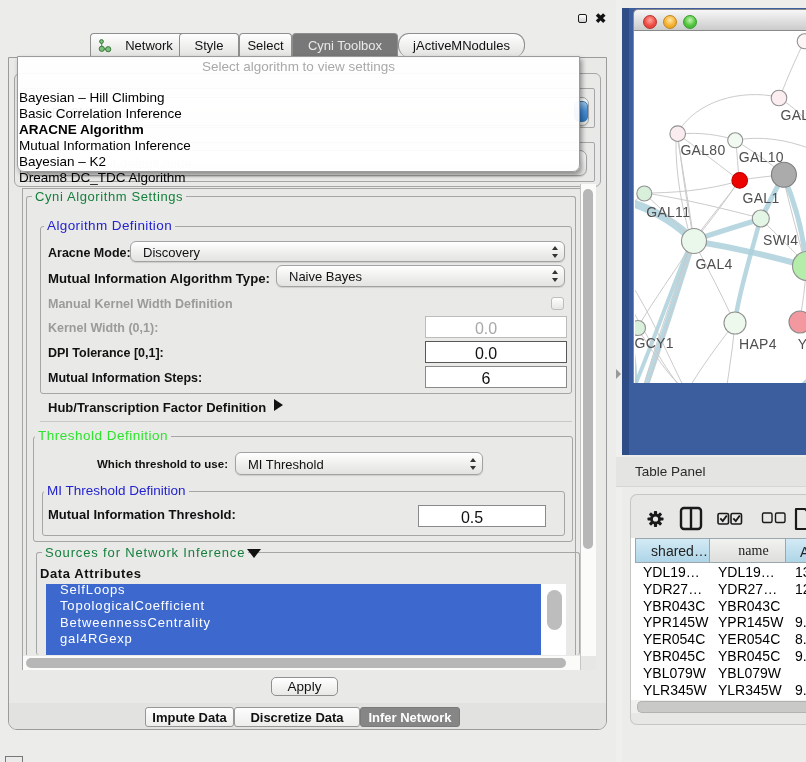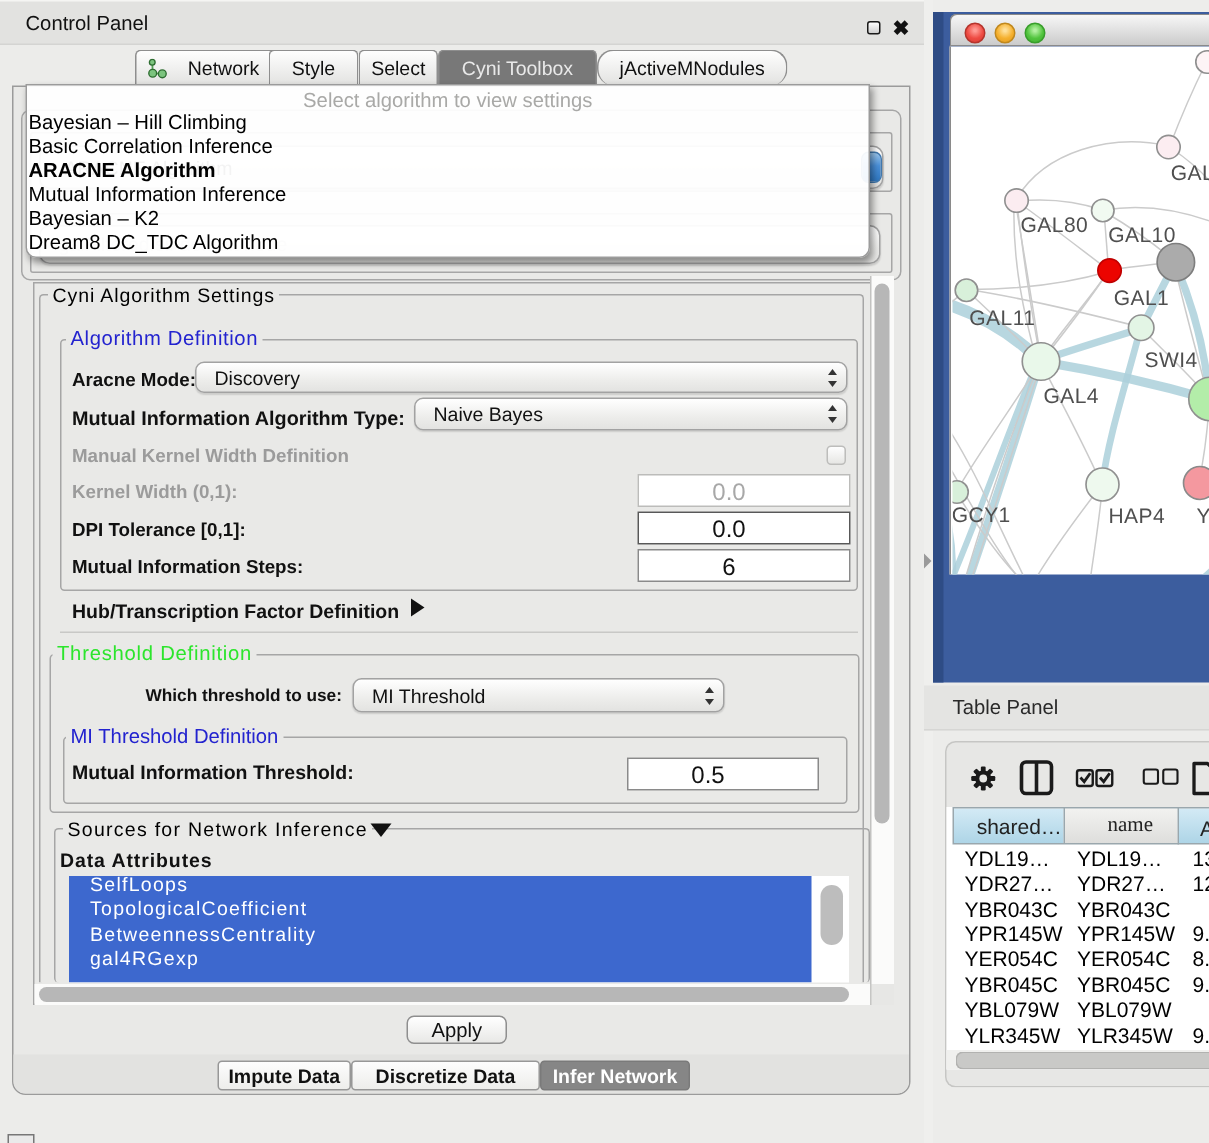--- a/index.html
+++ b/index.html
@@ -23,21 +23,21 @@
 #btabstrip{left:9px;top:703px;width:597px;height:26px;background:#e2e2e0;border-radius:0 0 8px 8px;}
 .btab{top:707px;height:20px;box-sizing:border-box;border:1px solid #979797;
   background:linear-gradient(#fdfdfd,#ededeb);font-size:13px;font-weight:bold;color:#111;
   text-align:center;line-height:19px;border-radius:3px;}
 .btab.sel{background:#868686;color:#ffffff;border-color:#7a7a7a;}
 
 .gbox{border:1px solid #a6a6a6;border-radius:3px;box-sizing:border-box;}
 .glabel{position:absolute;background:#e9e9e7;padding:0 3px;font-size:13px;line-height:13px;}
 .blab{color:#2323cf;font-size:13.5px;}
 .grlab{color:#2ce52c;font-size:13.5px;letter-spacing:0.5px;}
-.blk{color:#000000;}
+.blk{color:#15803d;}
 .boldlab{font-size:12.5px;font-weight:bold;color:#111;}
 .graylab{font-size:12.5px;font-weight:bold;color:#9b9b9b;}
 
 .combo{box-sizing:border-box;border:1px solid #a2a2a2;border-radius:5px;
   background:linear-gradient(#ffffff,#ededeb 60%,#e3e3e1);
   box-shadow:0 1px 1px rgba(0,0,0,0.12);font-size:13px;color:#111;}
 .combo .ct{position:absolute;left:12px;top:50%;transform:translateY(-50%);}
 .spin{position:absolute;right:5.5px;top:50%;width:7px;height:12px;transform:translateY(-50%);}
 .spin:before,.spin:after{content:"";position:absolute;left:0;border-left:3.5px solid transparent;border-right:3.5px solid transparent;}
 .spin:before{top:0;border-bottom:4.5px solid #333;}
@@ -45,23 +45,20 @@
 
 .tfield{box-sizing:border-box;background:#fff;font-size:16px;color:#111;
   text-align:center;padding:3px 20px 0 0;}
 
 .vthumb{background:#b7b7b7;border-radius:6px;}
 </style>
 </head>
 <body>
 <div id="root">
 
-  <div class="abs" id="titlebar">
-      <div class="t">Control Panel</div>
-    </div>
   <div class="abs" id="float-btn"></div>
   <div class="abs" id="close-btn">✖</div>
 
   <div class="abs" id="tabpanel"></div>
 
   <div class="abs tab" style="left:90px;width:104px;padding-left:14px;">
     <svg width="14" height="14" viewBox="0 0 14 14" style="position:absolute;left:7px;top:5px;">
       <line x1="3.5" y1="2.5" x2="3.8" y2="9.5" stroke="#56a058" stroke-width="1.2"></line>
       <line x1="3.8" y1="9.8" x2="10" y2="10.2" stroke="#56a058" stroke-width="1.2"></line>
       <circle cx="3.5" cy="2.5" r="1.9" fill="#7cc47e" stroke="#2e6d31" stroke-width="0.9"></circle>
@@ -142,21 +139,21 @@
   <div class="abs" style="left:46px;top:584px;width:520px;height:71px;background:#fff;overflow:hidden;">
     <div style="position:absolute;left:0;top:0;width:495px;height:71px;background:#3d68ce;"></div>
     <div style="position:absolute;left:14px;font-size:13px;letter-spacing:0.85px;color:#fff;line-height:16.4px;top:-2px;">SelfLoops<br>TopologicalCoefficient<br>BetweennessCentrality<br>gal4RGexp</div>
     <div style="position:absolute;left:501px;top:6px;width:15px;height:40px;background:#bdbdbd;border-radius:8px;"></div>
   </div>
 
   <div class="abs" id="popup" style="left:17px;top:56px;width:563px;height:116px;background:rgba(255,255,255,0.94);
      border:1px solid #9b9b9b;border-radius:0 0 7px 7px;box-shadow:2px 3px 5px rgba(0,0,0,0.4);box-sizing:border-box;z-index:50;
      font-size:13.5px;color:#000;">
     <div style="position:absolute;left:0;top:1.5px;width:100%;text-align:center;color:#a9a9a7;">Select algorithm to view settings</div>
-    <div style="position:absolute;left:1px;top:17px;line-height:16px;">Bayesian – Hill Climbing<br>Basic Correlation Inference<br><b>ARACNE Algorithm</b><br>Mutual Information Inference<br>Bayesian – K2<br>Dream8 DC_TDC Algorithm</div>
+    <div style="position:absolute;left:1px;top:33px;line-height:16px;">Bayesian – Hill Climbing<br>Basic Correlation Inference<br><b>ARACNE Algorithm</b><br>Mutual Information Inference<br>Bayesian – K2<br>Dream8 DC_TDC Algorithm</div>
   </div>
 
   <div class="abs" style="left:271px;top:677px;width:67px;height:19px;border:1px solid #8f8f8f;
     border-radius:5px;background:linear-gradient(#ffffff,#e8e8e6);text-align:center;
     line-height:18px;font-size:13.5px;color:#111;box-sizing:border-box;">Apply</div>
 
   <div class="abs" id="btabstrip"></div>
   <div class="abs btab" style="left:145px;width:89px;">Impute Data</div>
   <div class="abs btab" style="left:234px;width:126px;">Discretize Data</div>
   <div class="abs btab sel" style="left:360px;width:100px;">Infer Network</div>

